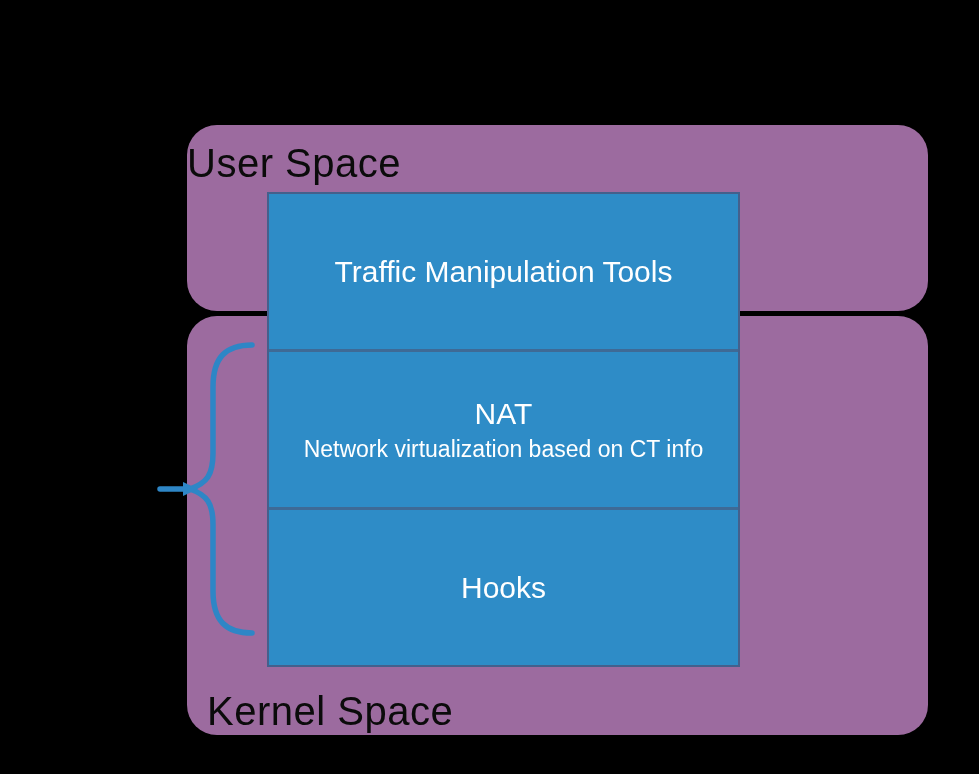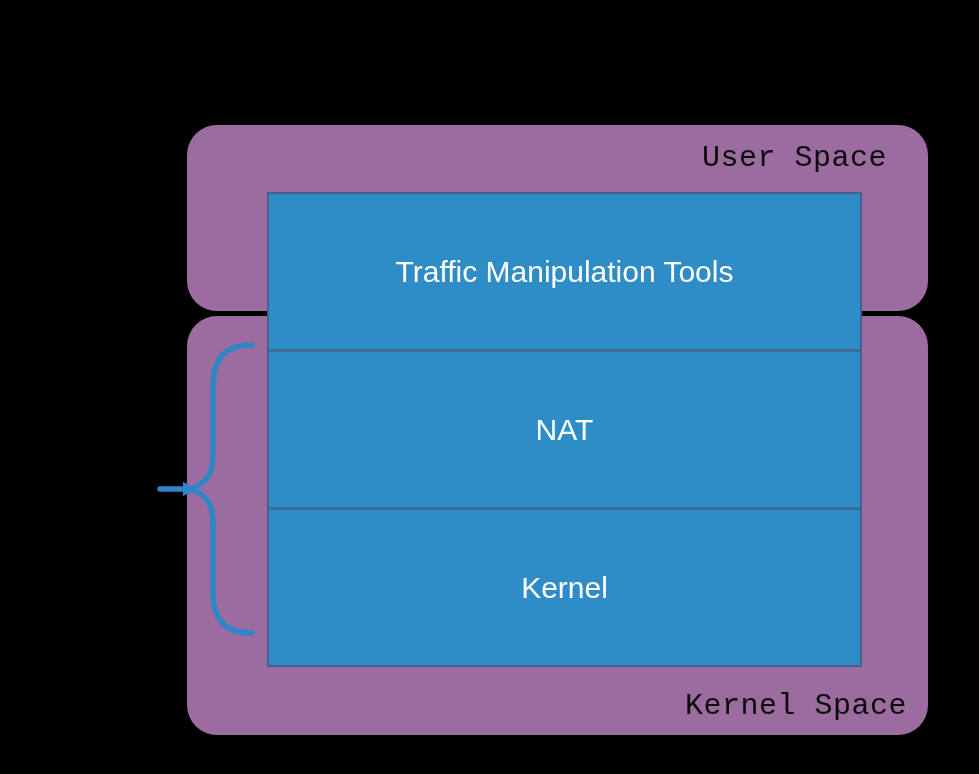--- a/index.html
+++ b/index.html
@@ -27,33 +27,33 @@
     height: 186px;
   }
   .space-region.kernel {
     top: 316px;
     height: 419px;
   }
   .space-label {
     position: absolute;
     left: 187px;
     width: 700px;
-    text-align: right;
-    font-family: Liberation Mono, monospace;
-    font-size: 30px;
+    text-align: left;
+    font-family: Liberation Sans, sans-serif;
+    font-size: 40px;
     color: #0b0b0b;
     letter-spacing: 0.5px;
   }
   .space-label.user { top: 141px; }
   .space-label.kernel { top: 689px; padding-left: 20px; }
   .layer-stack {
     position: absolute;
     left: 267px;
     top: 192px;
-    width: 595px;
+    width: 473px;
     height: 475px;
     box-sizing: border-box;
     background: #2E8CC7;
     border: 2px solid #44608C;
     display: flex;
     flex-direction: column;
   }
   .layer {
     flex: 1;
     display: flex;
@@ -93,23 +93,24 @@
   <div class="space-region kernel"></div>
 
   <div class="space-label user">User Space</div>
 
   <div class="layer-stack">
     <div class="layer">
       <div class="layer-title">Traffic Manipulation Tools</div>
     </div>
     <div class="layer">
       <div class="layer-title">NAT</div>
+      <div class="layer-subtitle">Network virtualization based on CT info</div>
     </div>
     <div class="layer">
-      <div class="layer-title">Kernel</div>
+      <div class="layer-title">Hooks</div>
     </div>
   </div>
 
   <div class="space-label kernel">Kernel Space</div>
 
   <svg class="brace-svg" viewBox="0 0 115 312" xmlns="http://www.w3.org/2000/svg">
     <path d="M102,12 C76,12 63,24 63,54 L63,120 C63,142 57,150 40,156 C57,162 63,170 63,192 L63,258 C63,288 76,300 102,300" fill="none" stroke="#2E86C6" stroke-width="5.5" stroke-linecap="round"></path>
     <path d="M10,156 L36,156" fill="none" stroke="#2E86C6" stroke-width="5.5" stroke-linecap="round"></path>
     <polygon points="33,149 48,156 33,163" fill="#2E86C6"></polygon>
   </svg>

